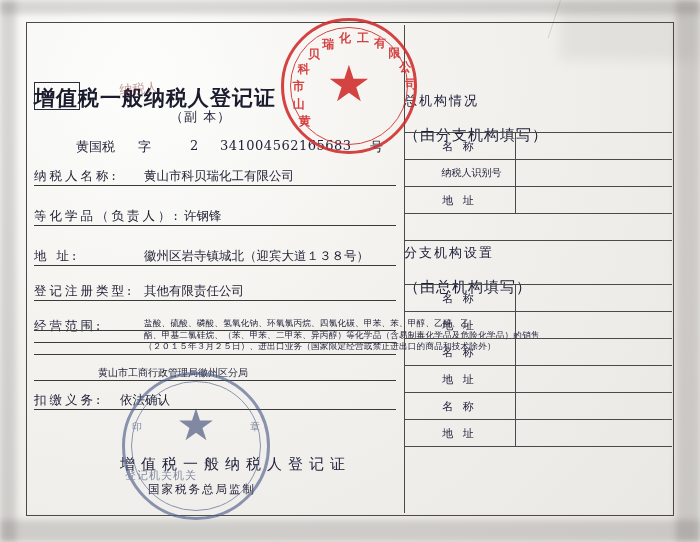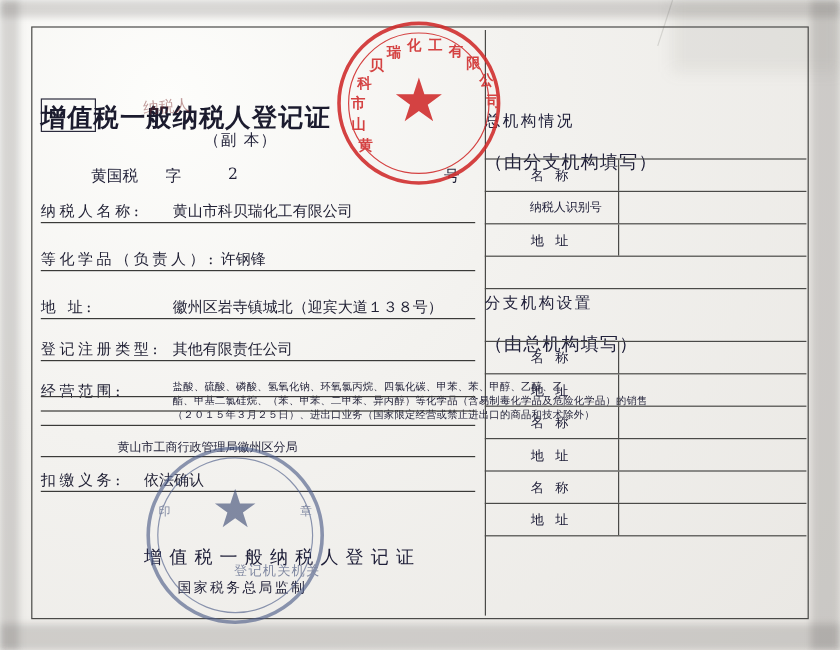--- a/index.html
+++ b/index.html
@@ -190,21 +190,21 @@
   }
   #stamp-center .star{
     left:0;right:0;top:28px;font-size:44px;color:#3c4a74;
   }
   #stamp-center .cline1{
     position:absolute;left:0;right:0;top:18px;text-align:center;
     color:#3c4a74;font-size:12px;font-family:"DejaVu Serif", serif;
     letter-spacing:1px;
   }
   #stamp-center .cline2{
-    position:absolute;left:0;right:0;bottom:34px;text-align:right;
+    position:absolute;left:0;right:0;bottom:34px;text-align:left;
     color:#3c4a74;font-size:11px;font-family:"DejaVu Serif", serif;
     letter-spacing:1px;
   }
   
   #stamp-center .vtxt-l,#stamp-center .vtxt-r{
     position:absolute;top:46px;color:#3c4a74;font-size:10px;
     font-family:"DejaVu Serif", serif;width:12px;text-align:center;
     line-height:12px;
   }
   #stamp-center .vtxt-l{left:6px;}
@@ -245,20 +245,21 @@
   <div id="title-box"></div>
   <div id="title-wrap">
     <div id="title">增值税一般纳税人登记证</div>
   </div>
   <div id="subtitle">（副 本）</div>
 
   <div id="numline">
     <span class="nm">黄国税</span>
     <span class="zi">字</span>
     <span class="two">2</span>
+    <span class="code">341004562165683</span>
     <span class="hao">号</span>
   </div>
 
   <div class="frow" style="top:168px;">
     <span class="flabel">纳税人名称:</span>
     <span class="fvalue">黄山市科贝瑞化工有限公司</span>
     <div class="uline"></div>
   </div>
 
   <div class="frow" style="top:208px;">

